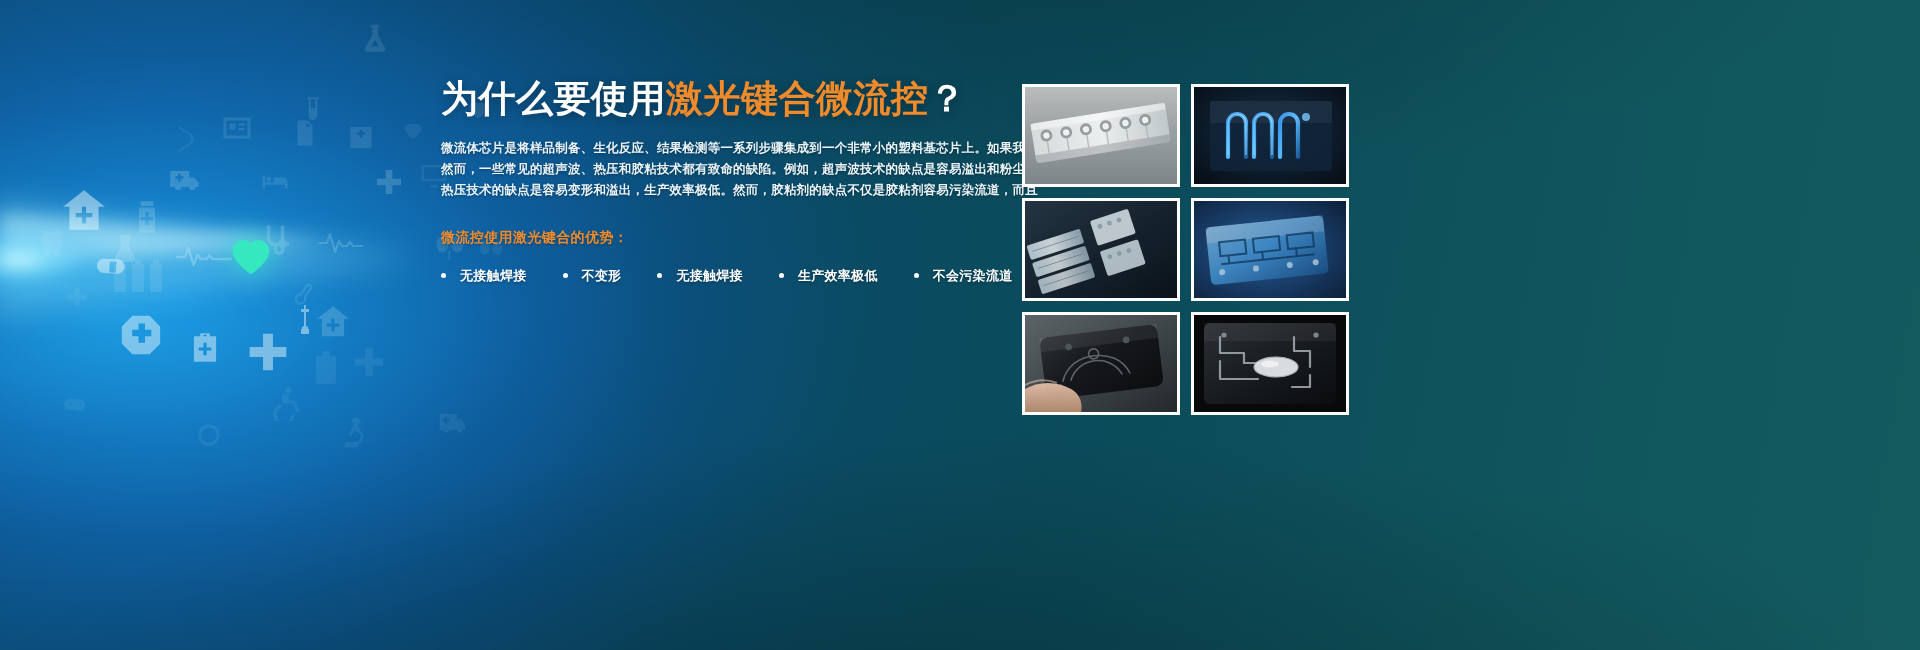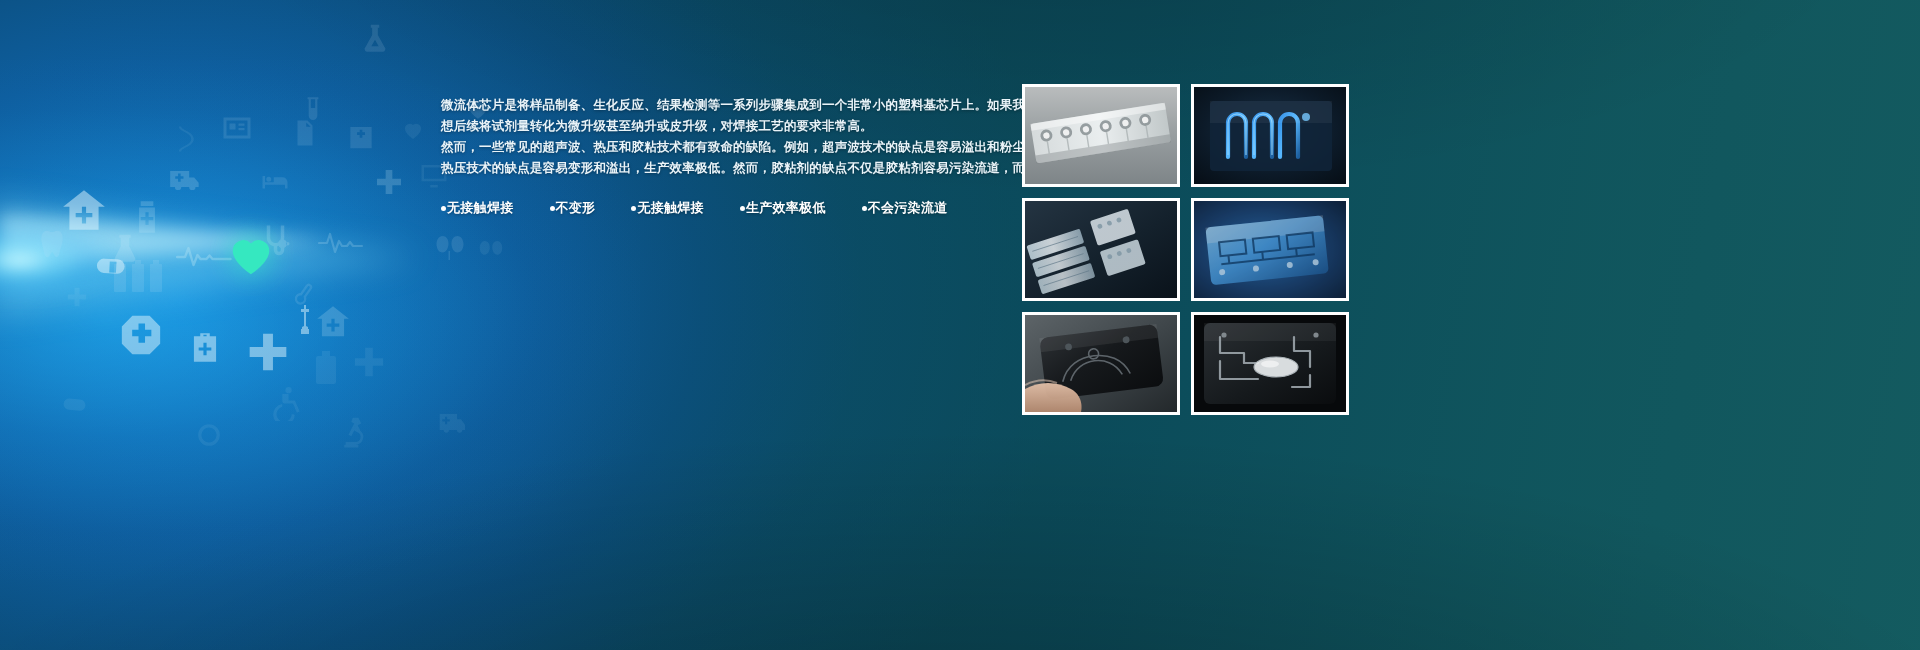--- a/index.html
+++ b/index.html
@@ -121,21 +121,21 @@
   }
 
   .bullets{
     margin-top:20px;
     display:flex;
     gap:36px;
     align-items:center;
     white-space:nowrap;
   }
   .bullet{
-    display:flex; align-items:center; gap:1px;
+    display:flex; align-items:center; gap:14px;
     font-size:13px; font-weight:700; color:#ffffff;
     letter-spacing:0.3px;
     text-shadow:0 1px 3px rgba(0,0,0,0.35);
   }
   .dot{
     width:5px; height:5px; border-radius:50%;
     background:#ffffff; flex:0 0 auto;
     display:inline-block;
   }
 
@@ -397,28 +397,31 @@
           <path d="M1 14h8l3.5-9 5 17 4-10 3 4h6l3-3.5 3 3.5h18"></path>
         </svg>
     </div>
 
   </div>
 
   <div class="vignette"></div>
 
   <div class="content">
 
+    <div class="headline">
+      <span>为什么要使用</span><span class="accent">激光键合微流控</span><span class="qm">？</span>
+    </div>
 
     <div class="para">
       <p>微流体芯片是将样品制备、生化反应、结果检测等一系列步骤集成到一个非常小的塑料基芯片上。如果我们</p>
-      <p>想后续将试剂量转化为微升级甚至纳升或皮升级，对焊接工艺的要求非常高。</p>
       <p>然而，一些常见的超声波、热压和胶粘技术都有致命的缺陷。例如，超声波技术的缺点是容易溢出和粉尘；</p>
       <p>热压技术的缺点是容易变形和溢出，生产效率极低。然而，胶粘剂的缺点不仅是胶粘剂容易污染流道，而且</p>
     </div>
 
+    <div class="sub-title">微流控使用激光键合的优势：</div>
 
     <div class="bullets">
       <div class="bullet">
         <span class="dot"></span>
         <span>无接触焊接</span>
       </div>
       <div class="bullet">
         <span class="dot"></span>
         <span>不变形</span>
       </div>

